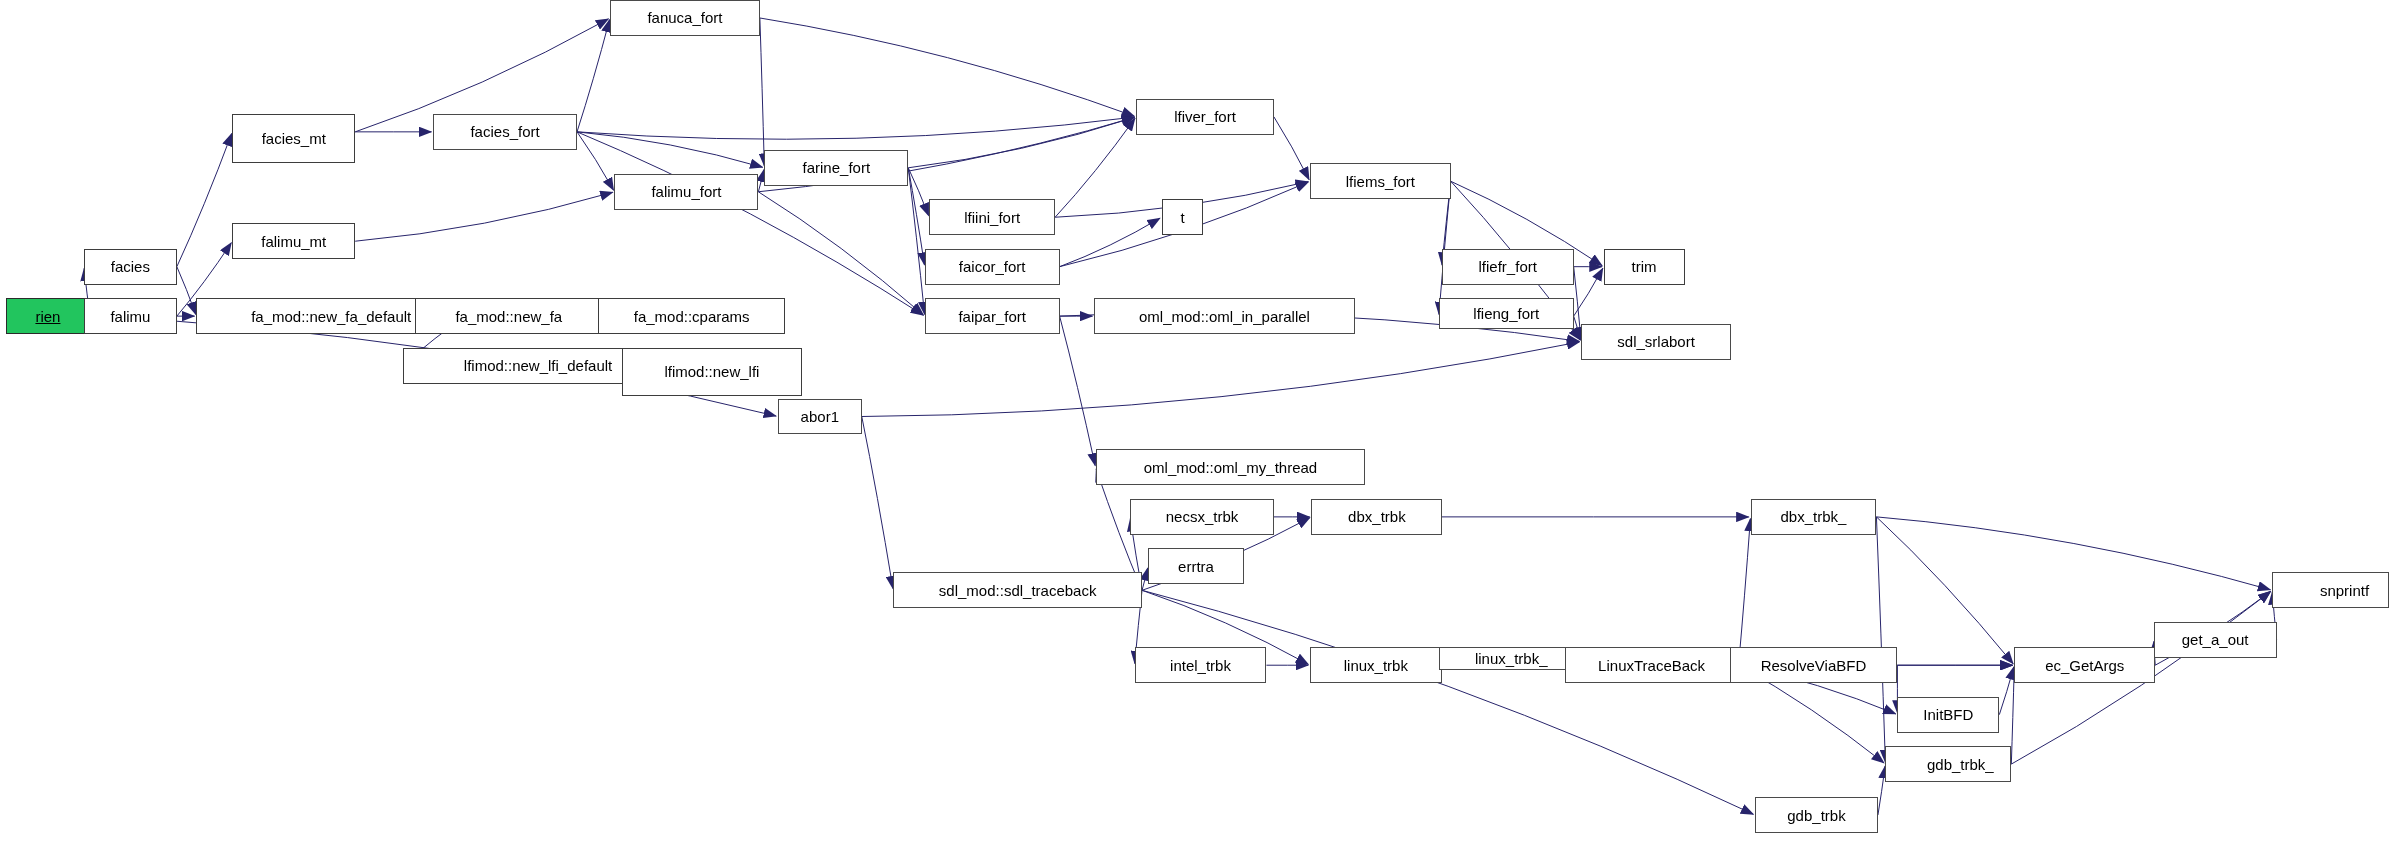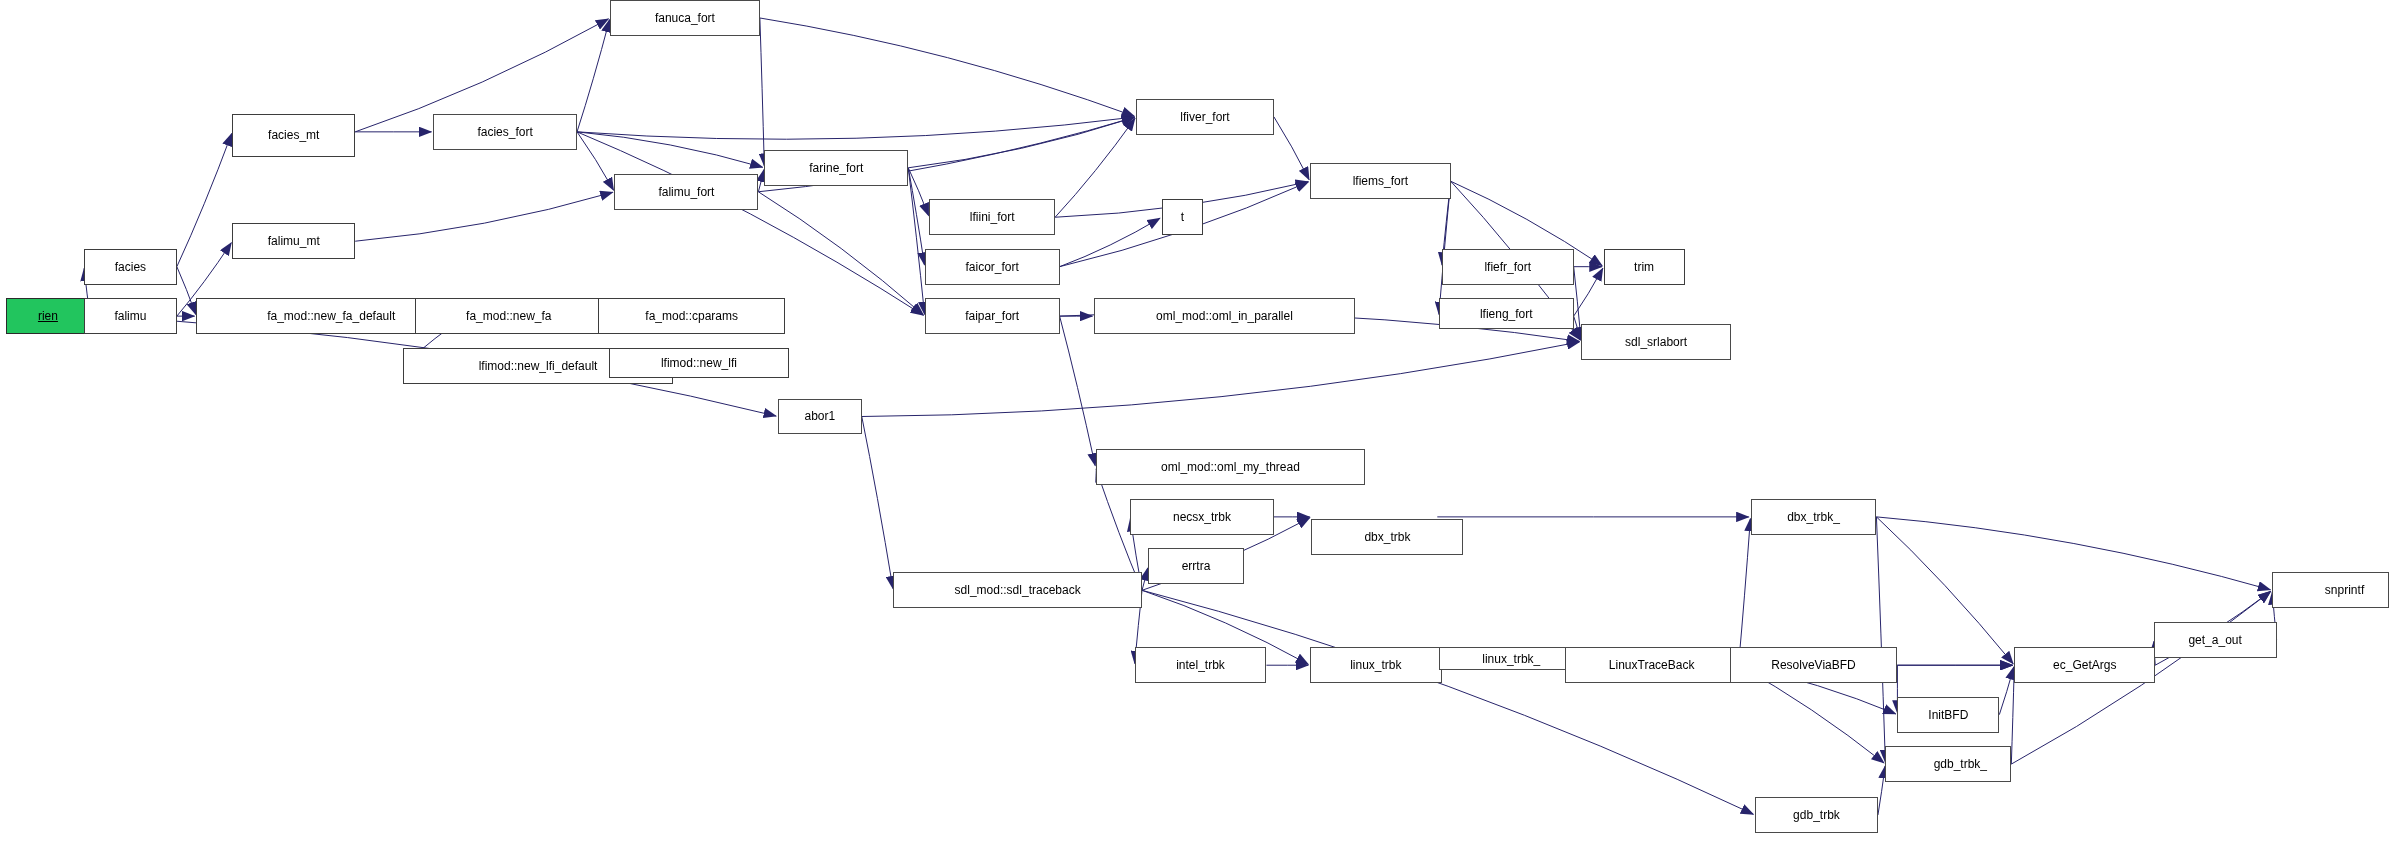--- a/index.html
+++ b/index.html
@@ -21,21 +21,21 @@
   .node{
     position:absolute;
     box-sizing:border-box;
     border:1px solid #3d3d3d;
     background:#ffffff;
     color:#000000;
     display:flex;
     align-items:center;
     justify-content:center;
     white-space:nowrap;
-    font-size:12px;
+    font-size:15px;
     line-height:1;
     letter-spacing:0px;
     z-index:5;
     cursor:default;
   }
   .node.root{
     background:#22c55e;
     border-color:#2b2b2b;
     text-decoration:underline;
   }
@@ -140,39 +140,39 @@
   <div id="node-layer">
       <div class="node root" style="left: 5.99499px; top: 298.148px; width: 83.9298px; height: 35.9576px;">
         <span class="node-label">rien</span>
       </div>
       <div class="node" style="left: 83.9298px; top: 248.707px; width: 92.9223px; height: 35.9576px;">
         <span class="node-label">facies</span>
       </div>
       <div class="node" style="left: 83.9298px; top: 298.148px; width: 92.9223px; height: 35.9576px;">
         <span class="node-label">falimu</span>
       </div>
-      <div class="node" style="left: 232.306px; top: 113.866px; width: 122.897px; height: 43px;">
+      <div class="node" style="left: 232.306px; top: 113.866px; width: 122.897px; height: 49px;">
         <span class="node-label">facies_mt</span>
       </div>
       <div class="node" style="left: 232.306px; top: 223.237px; width: 122.897px; height: 35.9576px;">
         <span class="node-label">falimu_mt</span>
       </div>
       <div class="node" style="left: 196.336px; top: 298.148px; width: 269.774px; height: 35.9576px;">
         <span class="node-label">fa_mod::new_fa_default</span>
       </div>
       <div class="node" style="left: 415.153px; top: 298.148px; width: 187.343px; height: 35.9576px;">
         <span class="node-label">fa_mod::new_fa</span>
       </div>
       <div class="node" style="left: 598px; top: 298.148px; width: 187.343px; height: 35.9576px;">
         <span class="node-label">fa_mod::cparams</span>
       </div>
       <div class="node" style="left: 403.163px; top: 347.59px; width: 269.774px; height: 35.9576px;">
         <span class="node-label">lfimod::new_lfi_default</span>
       </div>
-      <div class="node" style="left: 609px; top: 347.59px; width: 179.85px; height: 30px;">
+      <div class="node" style="left: 622px; top: 347.59px; width: 179.85px; height: 48px;">
         <span class="node-label">lfimod::new_lfi</span>
       </div>
       <div class="node thick" style="left: 433.138px; top: 113.866px; width: 143.88px; height: 35.9576px;">
         <span class="node-label">facies_fort</span>
       </div>
       <div class="node thick" style="left: 609.99px; top: 0px; width: 149.875px; height: 35.9576px;">
         <span class="node-label">fanuca_fort</span>
       </div>
       <div class="node thick" style="left: 614.486px; top: 173.795px; width: 143.88px; height: 35.9576px;">
         <span class="node-label">falimu_fort</span>
@@ -224,21 +224,21 @@
       </div>
       <div class="node thick" style="left: 1130.06px; top: 498.912px; width: 143.88px; height: 35.9576px;">
         <span class="node-label">necsx_trbk</span>
       </div>
       <div class="node thick" style="left: 1148.04px; top: 548.353px; width: 95.9198px; height: 35.9576px;">
         <span class="node-label">errtra</span>
       </div>
       <div class="node thick" style="left: 1134.55px; top: 647.237px; width: 131.89px; height: 35.9576px;">
         <span class="node-label">intel_trbk</span>
       </div>
-      <div class="node thick" style="left: 1311.4px; top: 498.912px; width: 152px; height: 35.9576px; margin-top: 20px;">
+      <div class="node thick" style="left: 1311.4px; top: 498.912px; width: 131px; height: 35.9576px;">
         <span class="node-label">dbx_trbk</span>
       </div>
       <div class="node thick" style="left: 1309.9px; top: 647.237px; width: 131.89px; height: 35.9576px;">
         <span class="node-label">linux_trbk</span>
       </div>
       <div class="node thick" style="left: 1438.8px; top: 647.237px; width: 131.89px; height: 23px; padding-left: 13px;">
         <span class="node-label">linux_trbk_</span>
       </div>
       <div class="node thick" style="left: 1564.69px; top: 647.237px; width: 173.855px; height: 35.9576px;">
         <span class="node-label">LinuxTraceBack</span>

